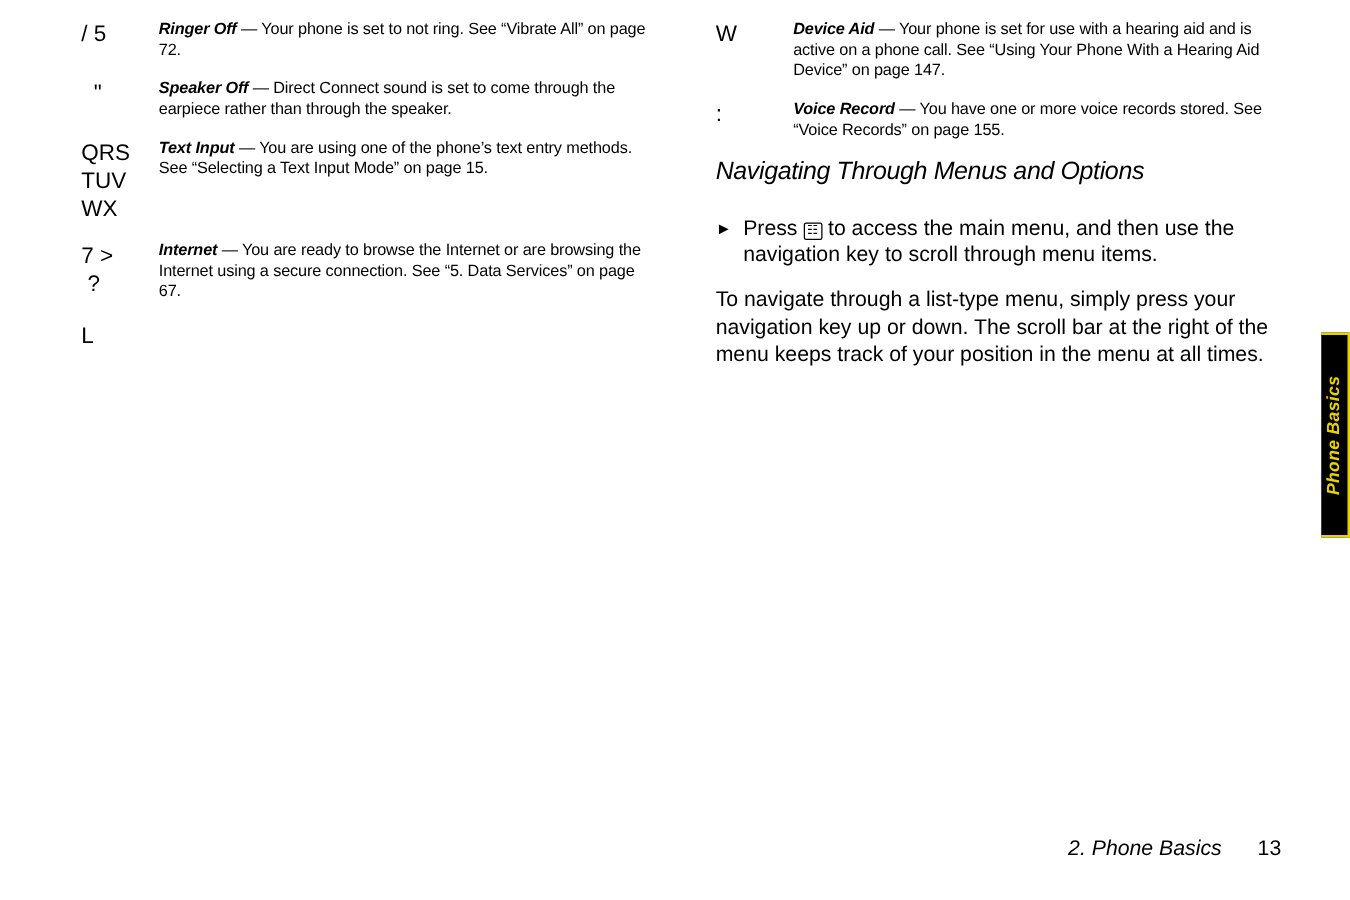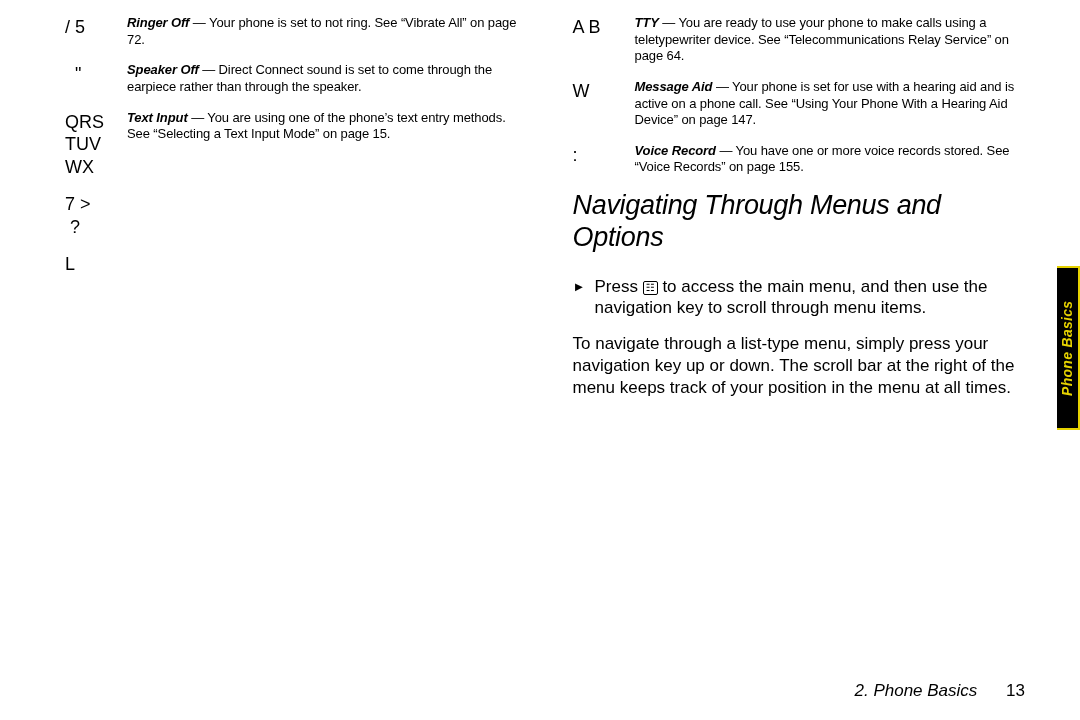--- a/index.html
+++ b/index.html
@@ -40,21 +40,21 @@
     font-size: 13px;
     letter-spacing: -0.1px;
   }
   .term {
     font-weight: bold;
     font-style: italic;
   }
   h2.section {
     font-style: italic;
     font-weight: 400;
-    font-size: 27px;
+    font-size: 20px;
     letter-spacing: -0.3px;
     line-height: 1.18;
     margin-top: 10px;
     margin-bottom: 22px;
   }
   .bullet-row {
     display: flex;
     margin-bottom: 14px;
   }
   .bullet-mark {
@@ -69,21 +69,21 @@
     border-radius: 2px;
     font-size: 10px;
     line-height: 1;
     padding: 1px 2px 1px 2px;
     vertical-align: 1px;
     font-family: Arial, sans-serif;
   }
   .para { margin-bottom: 2px; }
   .footer {
     position: absolute;
-    bottom: 18px;
+    bottom: 30px;
     right: 55px;
     font-style: italic;
     font-size: 17px;
   }
   .footer .pn { font-style: normal; margin-left: 24px; }
   .side-tab {
     position: absolute;
     right: 0;
     top: 266px;
     width: 23px;
@@ -119,34 +119,31 @@
     </div>
     <div class="entry">
       <div class="sym">QRS
 TUV
 WX</div>
       <div class="desc"><span class="term">Text Input</span><span> — You are using one of the phone’s text entry methods. See “Selecting a Text Input Mode” on page 15.</span></div>
     </div>
     <div class="entry">
       <div class="sym">7 &gt;
  ?</div>
+      <div class="desc"><span class="term">Internet</span><span> — You are ready to browse the Internet or are browsing the Internet using a secure connection. See “5. Data Services” on page 67.</span></div>
     </div>
     <div class="entry">
       <div class="sym">L</div>
     </div>
   </div>
 
   <div class="col">
     <div class="entry">
-      <div class="sym">A B</div>
-      <div class="desc"><span class="term">TTY</span><span> — You are ready to use your phone to make calls using a teletypewriter device. See “Telecommunications Relay Service” on page 64.</span></div>
-    </div>
-    <div class="entry">
       <div class="sym">W</div>
-      <div class="desc"><span class="term">Message Aid</span><span> — Your phone is set for use with a hearing aid and is active on a phone call. See “Using Your Phone With a Hearing Aid Device” on page 147.</span></div>
+      <div class="desc"><span class="term">Device Aid</span><span> — Your phone is set for use with a hearing aid and is active on a phone call. See “Using Your Phone With a Hearing Aid Device” on page 147.</span></div>
     </div>
     <div class="entry">
       <div class="sym">:</div>
       <div class="desc"><span class="term">Voice Record</span><span> — You have one or more voice records stored. See “Voice Records” on page 155.</span></div>
     </div>
 
     <h2 class="section">Navigating Through Menus and Options</h2>
 
     <div class="bullet-row">
       <div class="bullet-mark">►</div>

